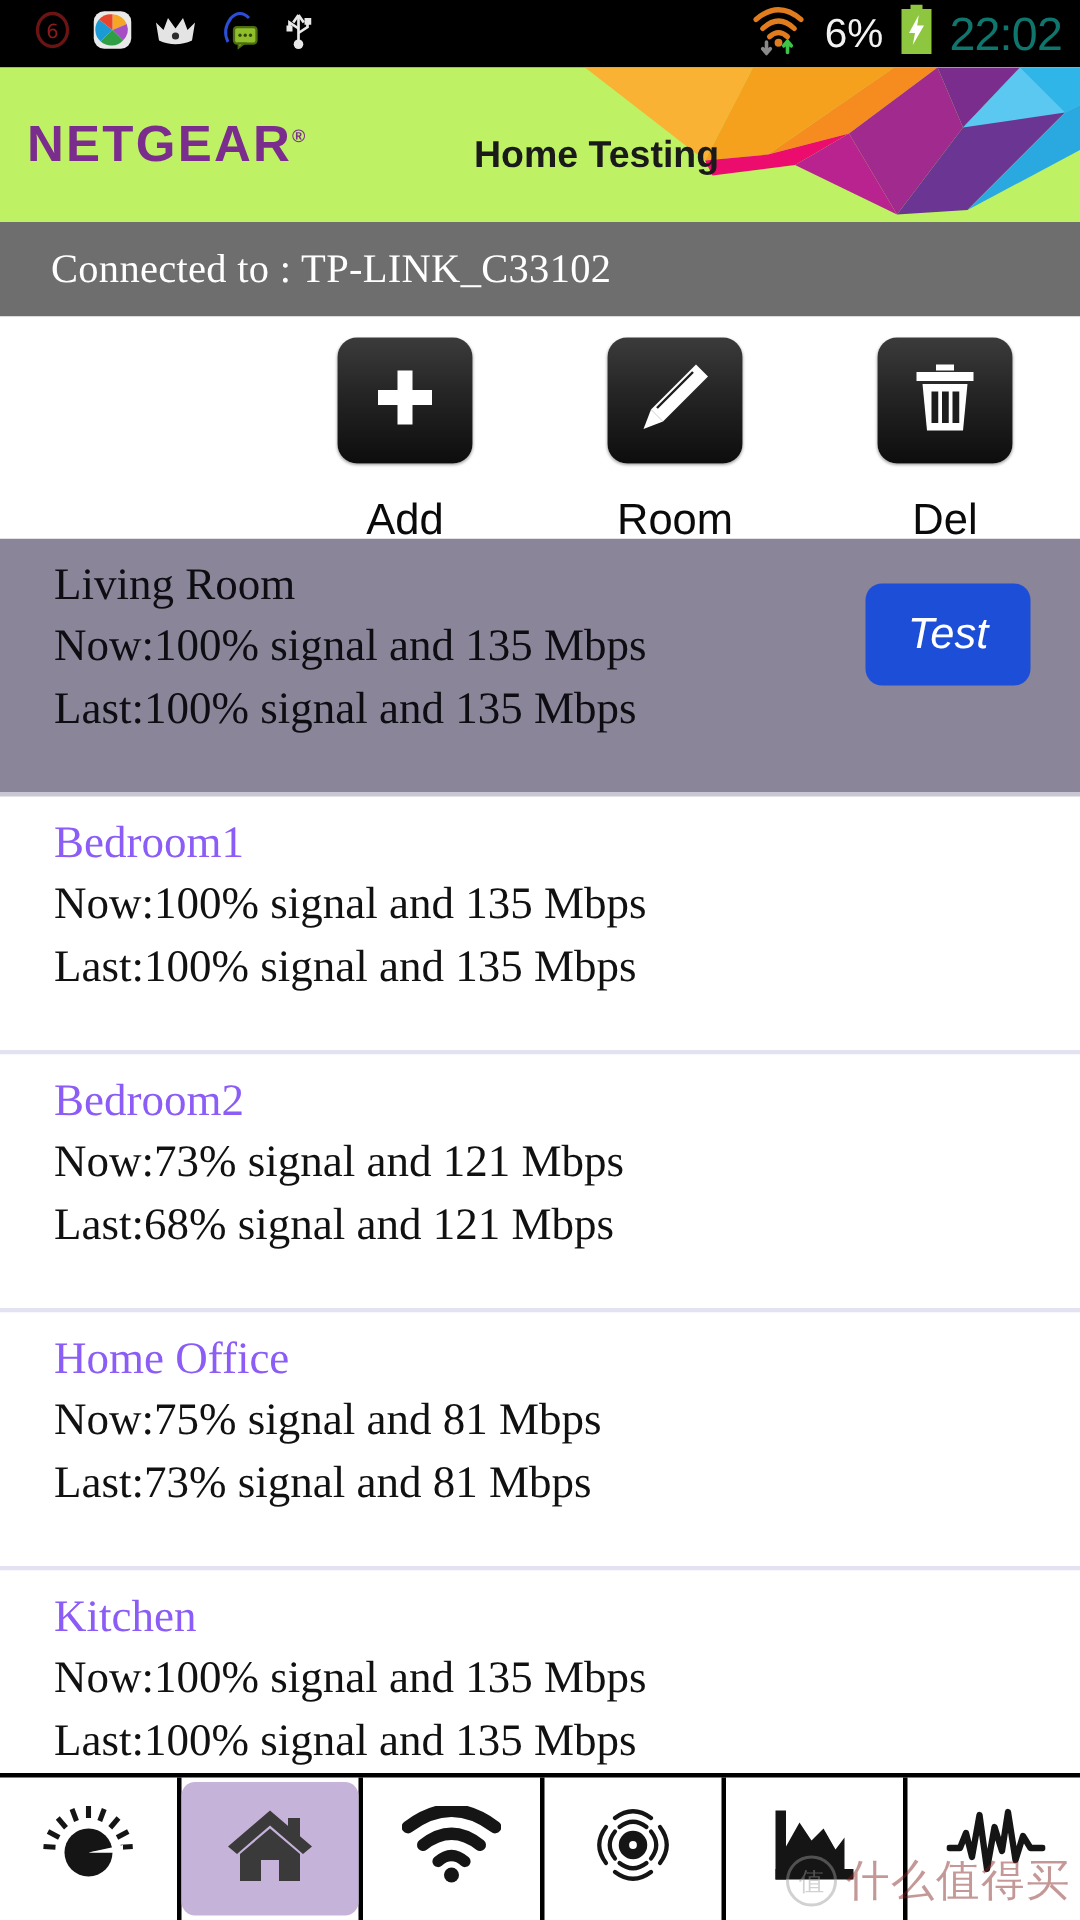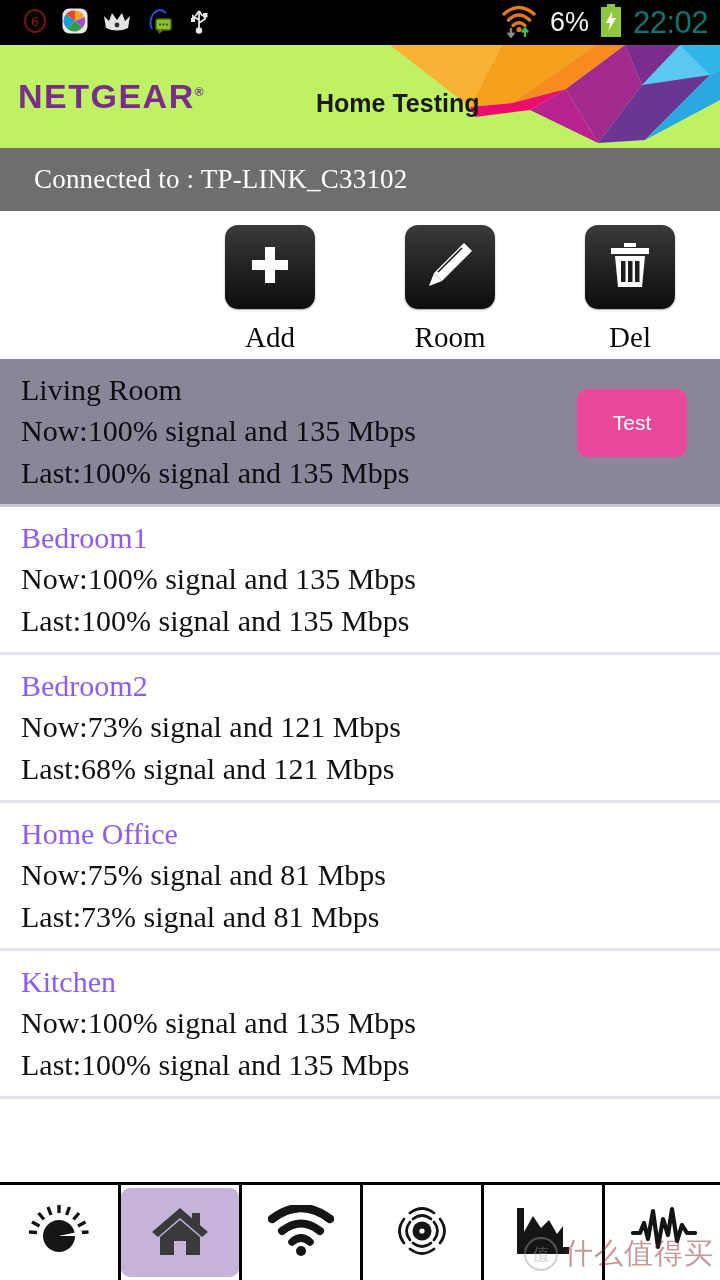--- a/index.html
+++ b/index.html
@@ -69,42 +69,43 @@
   .tool{
     width:180px;display:flex;flex-direction:column;align-items:center;
   }
   .tool-btn{
     width:90px;height:84px;border-radius:13px;
     background:linear-gradient(180deg,#3b3b3b 0%,#262626 42%,#0d0d0d 100%);
     display:flex;align-items:center;justify-content:center;
     box-shadow:0 1px 2px rgba(0,0,0,.35);
   }
   .tool-label{
-    margin-top:12px;font-size:29px;color:#0a0a0a;
-    font-family:Liberation Serif, serif;
+    margin-top:22px;font-size:29px;color:#0a0a0a;
+    font-family:Liberation Sans, sans-serif;
   }
 
   
   .list{flex:1 1 auto;background:#ffffff;overflow:hidden;}
   .row{
-    position:relative;height:148px;box-sizing:border-box;
+    position:relative;height:172px;box-sizing:border-box;
     border-bottom:3px solid #e2e2f2;
-    padding:10px 0 0 21px;background:#ffffff;
+    padding:10px 0 0 36px;background:#ffffff;
   }
   .row.sel{background:#8a8599;border-bottom:3px solid #c9c7d4;}
   .row-title{font-size:30px;color:#8b5cf6;line-height:41px;}
   .row-line{font-size:30px;color:#111111;line-height:42px;}
   .row.sel .row-title,.row.sel .row-line{color:#0d0d12;}
   .test-btn{
     position:absolute;right:33px;top:30px;
     width:110px;height:68px;border-radius:11px;
-    background:#ec4899;color:#ffffff;
+    background:#1d4ed8;color:#ffffff;
     font-family:"Liberation Sans", sans-serif;
-    font-size:21px;display:flex;align-items:center;justify-content:center;
+    font-size:29px;display:flex;align-items:center;justify-content:center;
     border:0;
+    font-style:italic;
   }
   .list-filler{background:#ffffff;height:100%;}
 
   
   .navbar{
     flex:0 0 95px;height:95px;background:#ffffff;
     border-top:3px solid #000000;
     display:flex;align-items:stretch;position:relative;
   }
   .nav-item{

